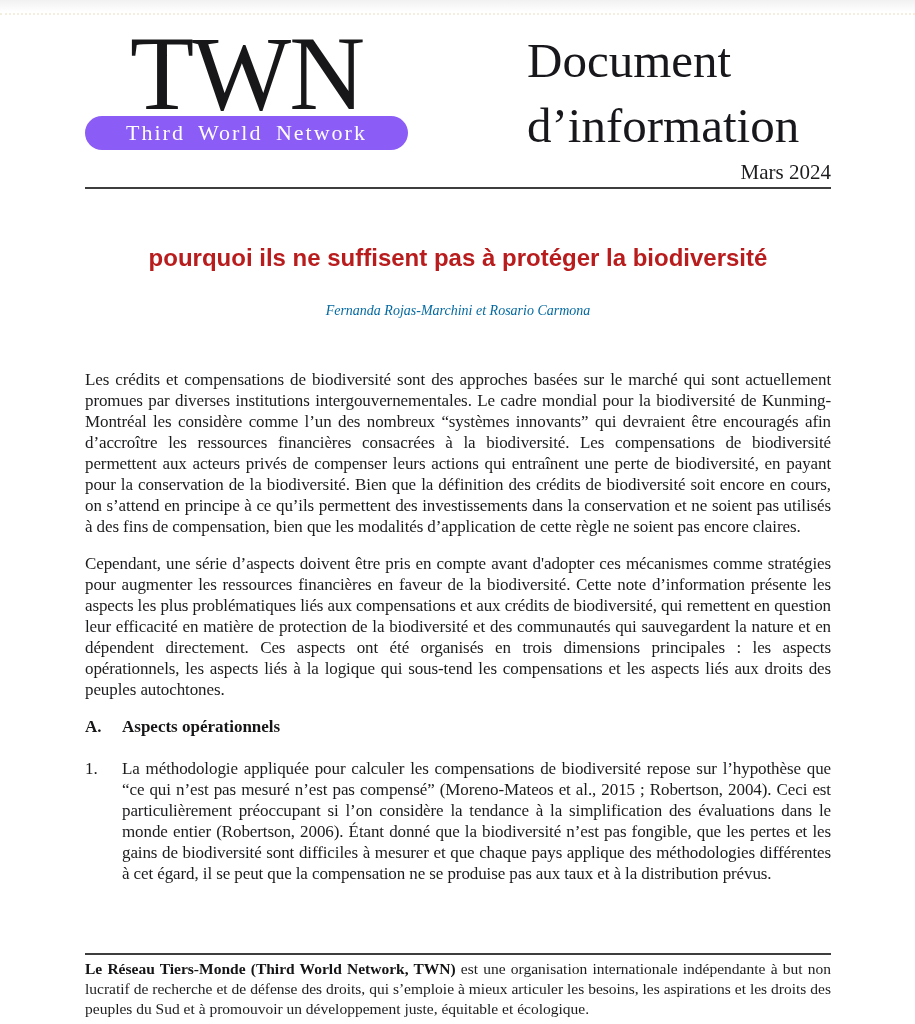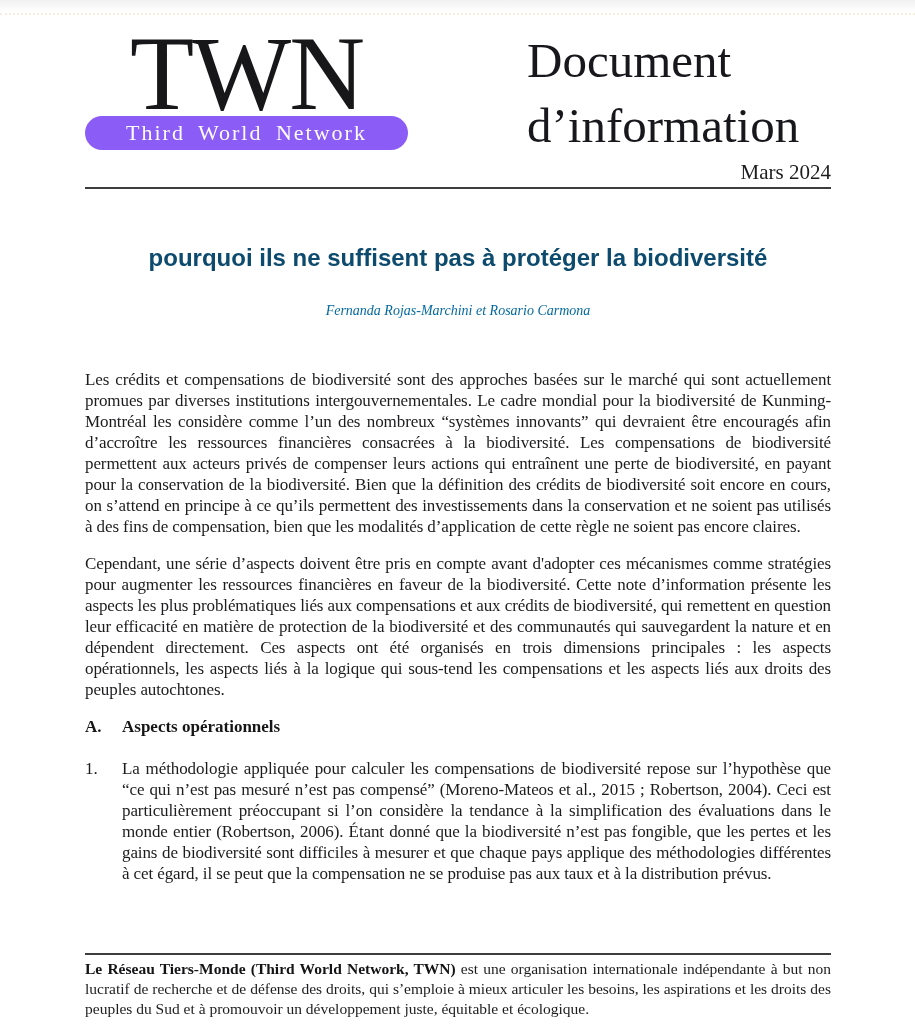--- a/index.html
+++ b/index.html
@@ -55,21 +55,21 @@
   .content{
     position:absolute;left:85px;top:240px;width:746px;
   }
   .doc-title{
     text-align:center;
     font-family:"Liberation Sans", sans-serif;
     font-weight:bold;font-size:24px;line-height:29px;
     padding-top:3px;
   }
   .doc-title .line1{color:#1c1c1e;}
-  .doc-title .line2{color:#0c4a6e;}
+  .doc-title .line2{color:#b91c1c;}
   .authors{
     margin-top:29px;text-align:center;
     font-style:italic;font-size:14px;line-height:20px;color:#0369a1;
   }
   .para{
     text-align:justify;
     font-size:17px;line-height:21px;
     letter-spacing:-0.1px;
     color:#1c1c1e;
   }

